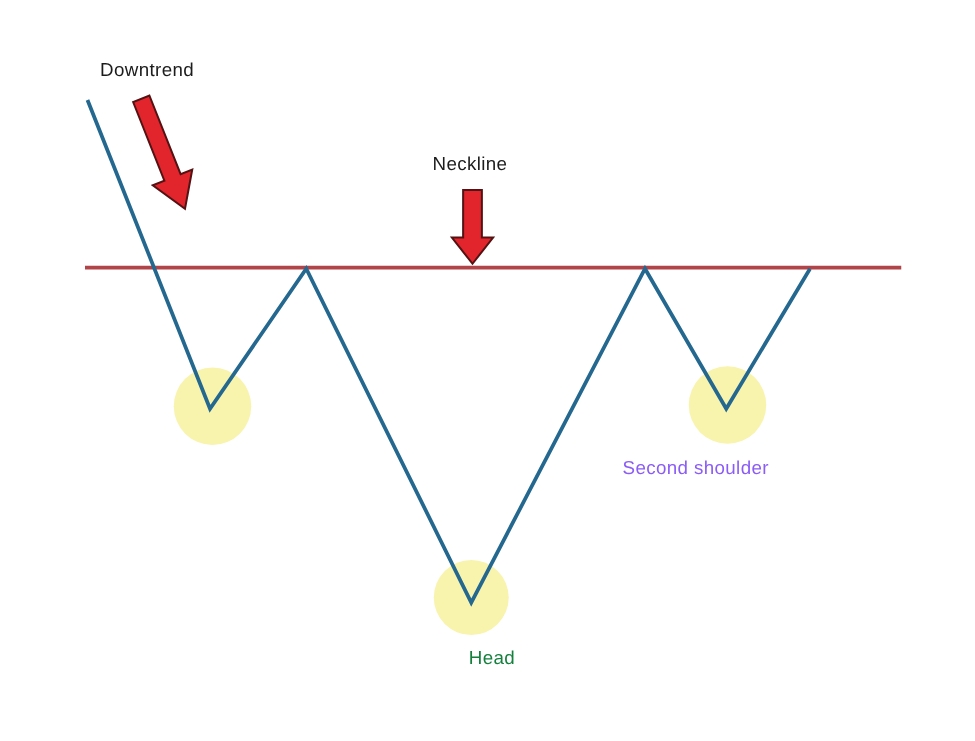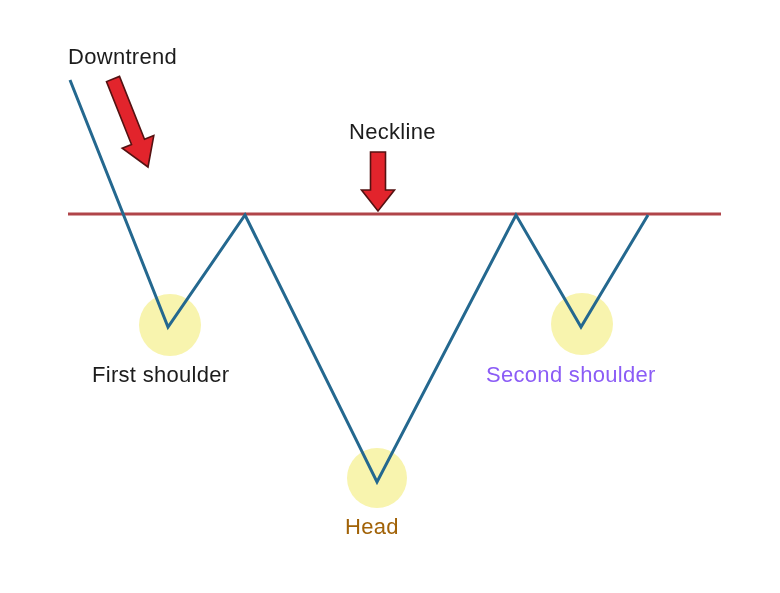--- a/index.html
+++ b/index.html
@@ -15,39 +15,39 @@
     background: #ffffff;
     overflow: hidden;
   }
   .stage svg {
     position: absolute;
     left: 0;
     top: 0;
   }
   .label {
     position: absolute;
-    font-size: 22px;
+    font-size: 15px;
     line-height: 26px;
     color: #1c1c1c;
     white-space: nowrap;
     letter-spacing: 0.3px;
+    margin-left: 12px;
   }
 </style>
 </head>
 <body>
 
 <div class="stage">
   <svg id="diagram-svg" width="780" height="593" viewBox="0 0 780 593">
       <circle cx="170" cy="325" r="31" fill="#f8f4ae"></circle>
       <circle cx="377" cy="478" r="30" fill="#f8f4ae"></circle>
       <circle cx="582" cy="324" r="31" fill="#f8f4ae"></circle>
       <line x1="68" y1="214" x2="721" y2="214" stroke="#b04449" stroke-width="3"></line>
       <polyline points="70,80 168,327 245,215 377,482 516,215 581,327 648,215" fill="none" stroke="#24688f" stroke-width="3" stroke-linejoin="miter" stroke-linecap="butt"></polyline>
       <polygon points="106.5,81.6 131.5,144.5 122.2,148.2 148.0,167.0 153.8,135.6 144.5,139.3 119.5,76.4" fill="#e2242c" stroke="#541212" stroke-width="1.6" stroke-linejoin="miter"></polygon>
       <polygon points="370.5,152.0 370.5,190.0 361.5,190.0 378.0,211.0 394.5,190.0 385.5,190.0 385.5,152.0" fill="#e2242c" stroke="#541212" stroke-width="1.6" stroke-linejoin="miter"></polygon>
     </svg>
 
   <div class="label" style="left: 68px; top: 44px; color: rgb(28, 28, 28);">Downtrend</div>
-  <div class="label" style="left: 349px; top: 119px; color: rgb(28, 28, 28);">Neckline</div>
-  <div class="label" style="left: 92px; top: 362px; color: rgb(28, 28, 28);">First shoulder</div>
+  <div class="label" style="left: 334px; top: 119px; color: rgb(28, 28, 28);">Neckline</div>
   <div class="label" style="left: 486px; top: 362px; color: #8b5cf6;">Second shoulder</div>
-  <div class="label" style="left: 345px; top: 514px; color: #a16207;">Head</div>
+  <div class="label" style="left: 363px; top: 514px; color: #15803d;">Head</div>
 </div>
 
 </body></html>

